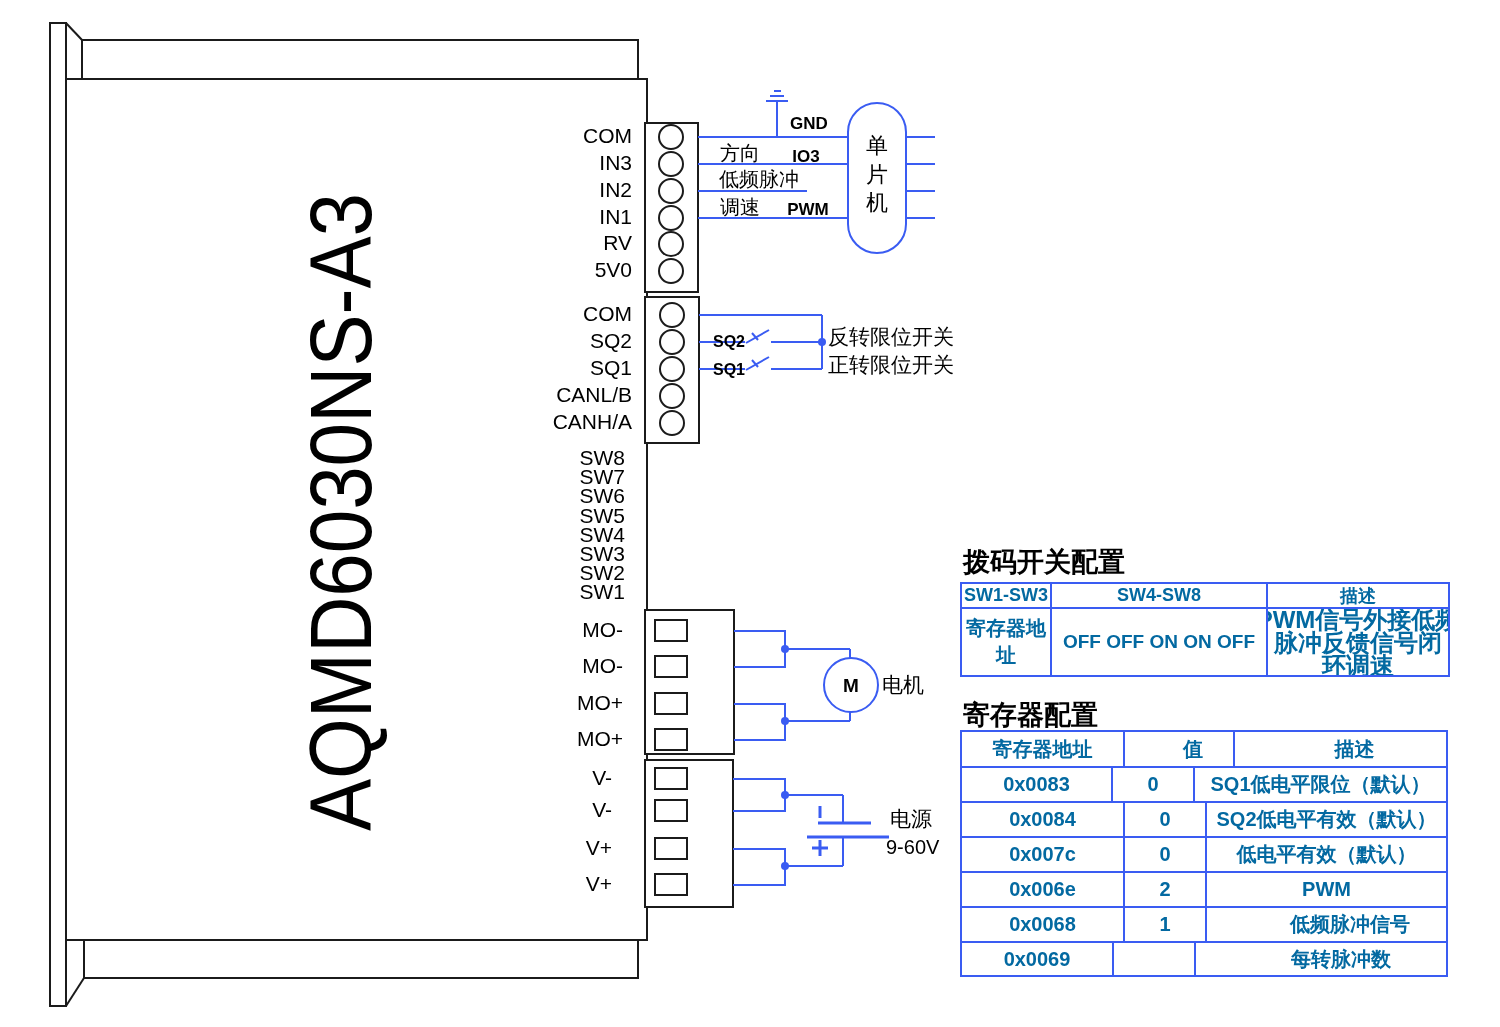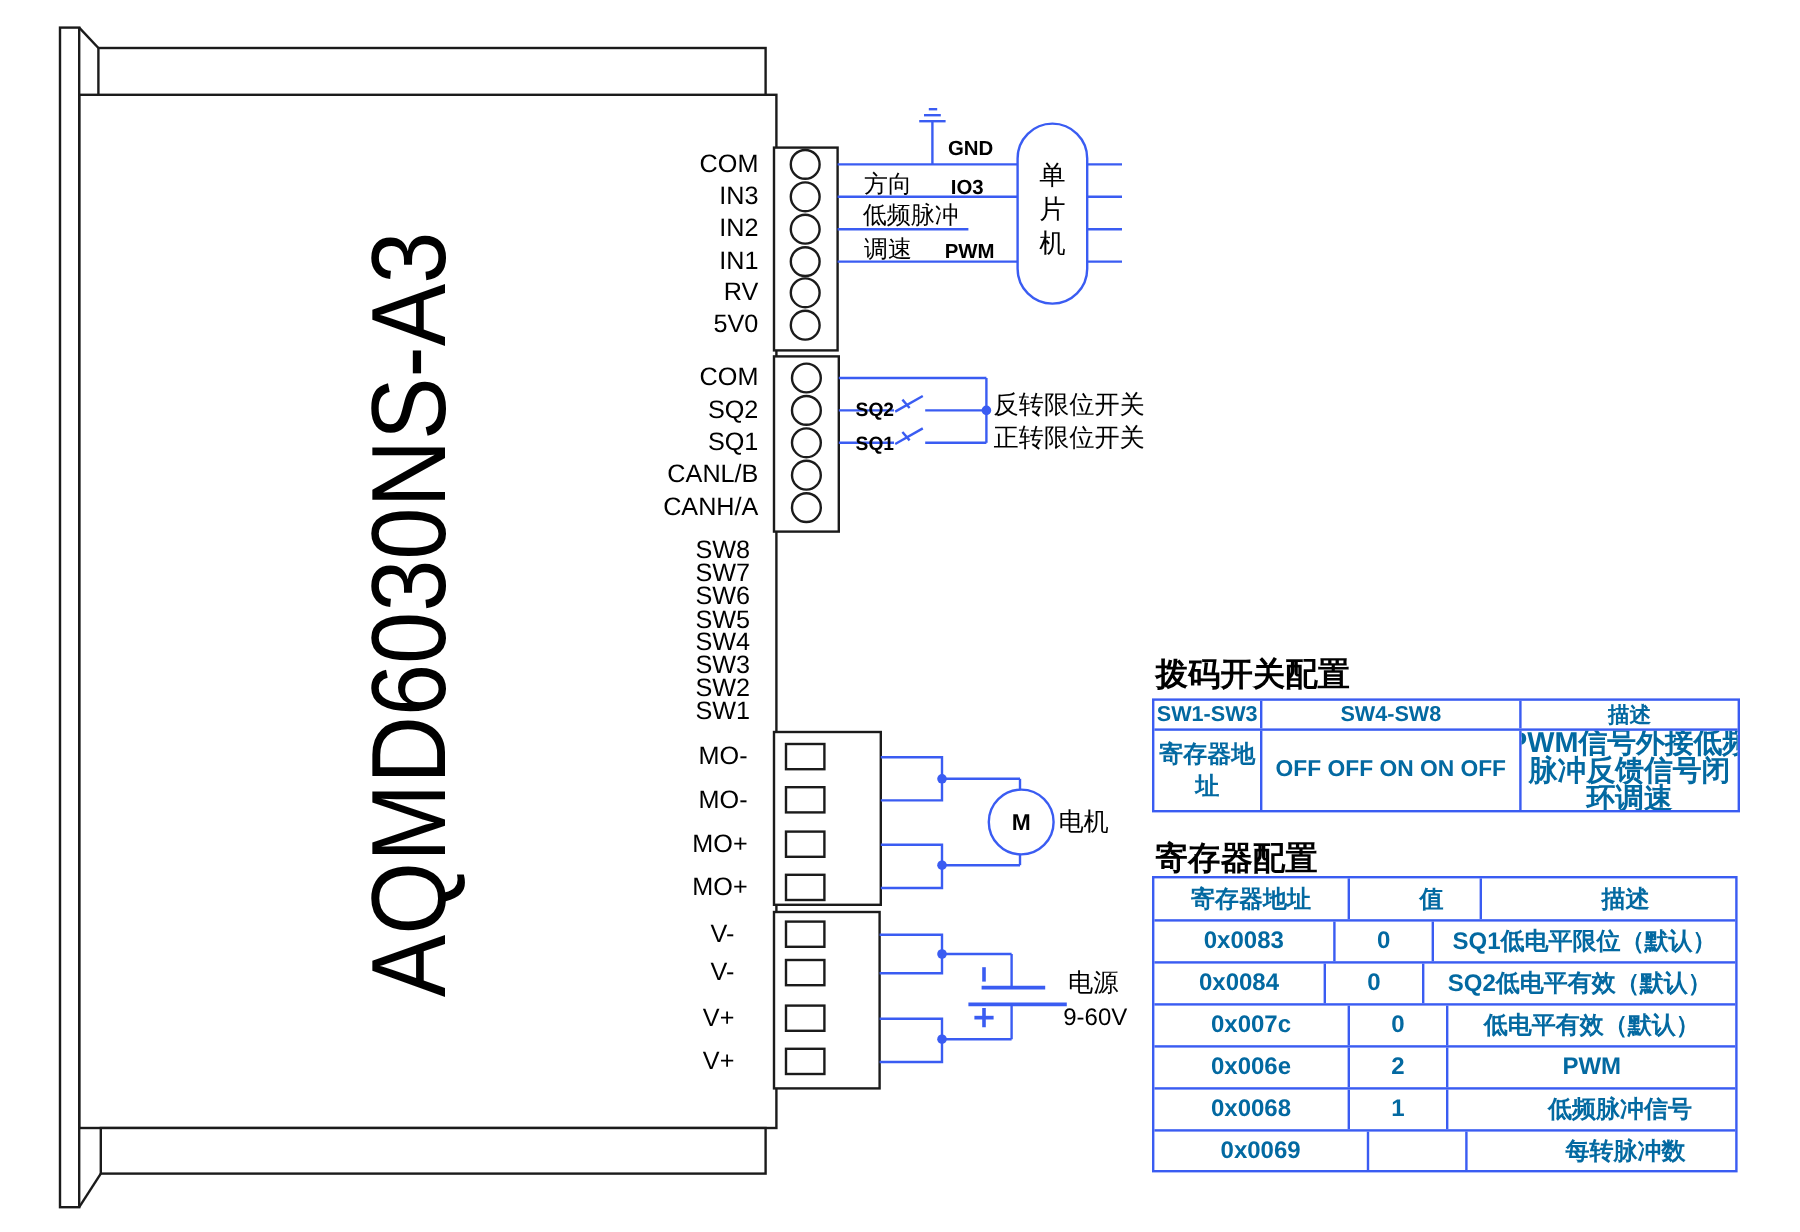--- a/index.html
+++ b/index.html
@@ -212,39 +212,39 @@
     <div class="tcell" style="width:163px;font-size:20px;">寄存器地址</div>
     <div class="tcell" style="width:82px;font-size:20px;">值</div>
     <div class="tcell" style="flex:1;font-size:20px;">描述</div>
   </div>
   <div class="trow brow" style="height:35px;">
     <div class="tcell" style="width:151px;">0x0083</div>
     <div class="tcell" style="width:82px;">0</div>
     <div class="tcell" style="flex:1;">SQ1低电平限位（默认）</div>
   </div>
   <div class="trow brow" style="height:35px;">
-    <div class="tcell" style="width:143px;">0x0084</div>
+    <div class="tcell" style="width:163px;">0x0084</div>
     <div class="tcell" style="width:82px;">0</div>
     <div class="tcell" style="flex:1;">SQ2低电平有效（默认）</div>
   </div>
   <div class="trow brow" style="height:35px;">
     <div class="tcell" style="width:163px;">0x007c</div>
     <div class="tcell" style="width:82px;">0</div>
     <div class="tcell" style="flex:1;">低电平有效（默认）</div>
   </div>
   <div class="trow brow" style="height:35px;">
     <div class="tcell" style="width:163px;">0x006e</div>
     <div class="tcell" style="width:82px;">2</div>
     <div class="tcell" style="flex:1;">PWM</div>
   </div>
   <div class="trow brow" style="height:35px;">
     <div class="tcell" style="width:163px;">0x0068</div>
     <div class="tcell" style="width:82px;">1</div>
     <div class="tcell" style="flex:1;padding-left:47px;">低频脉冲信号</div>
   </div>
   <div class="trow brow" style="height:35px;">
-    <div class="tcell" style="width:179px;">0x0069</div>
+    <div class="tcell" style="width:152px;">0x0069</div>
     <div class="tcell" style="width:82px;"></div>
     <div class="tcell" style="flex:1;margin-left:40px;">每转脉冲数</div>
   </div>
 </div>
 
 </div>
 
 </body></html>

